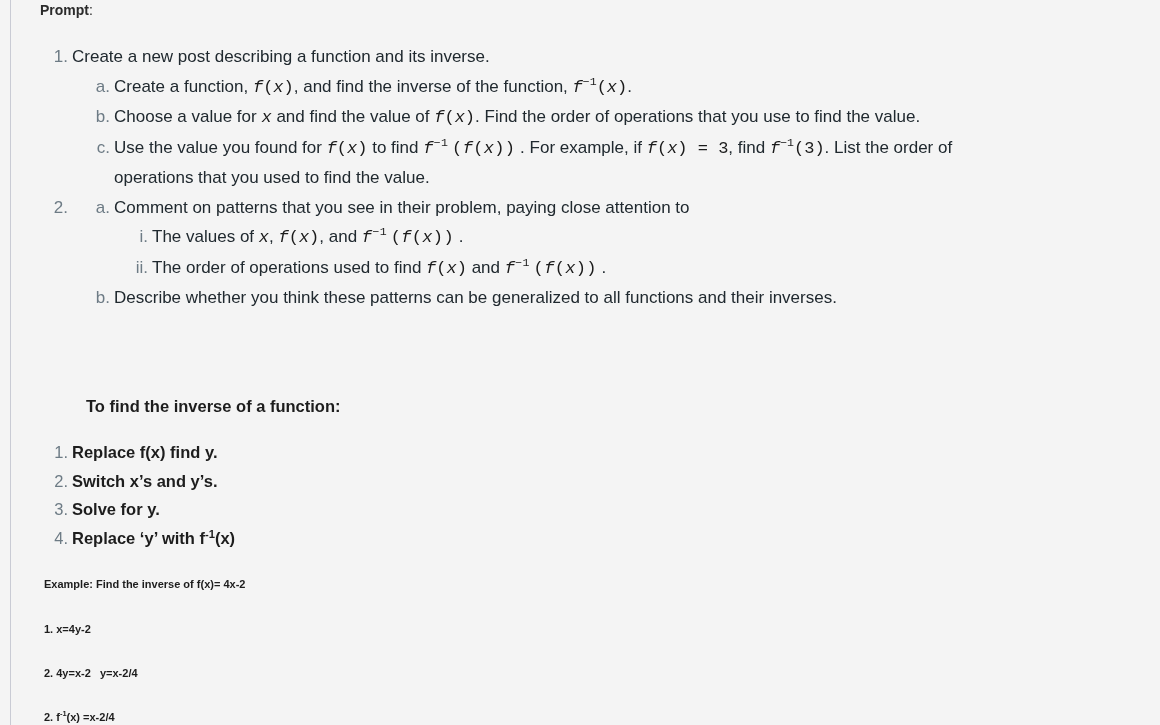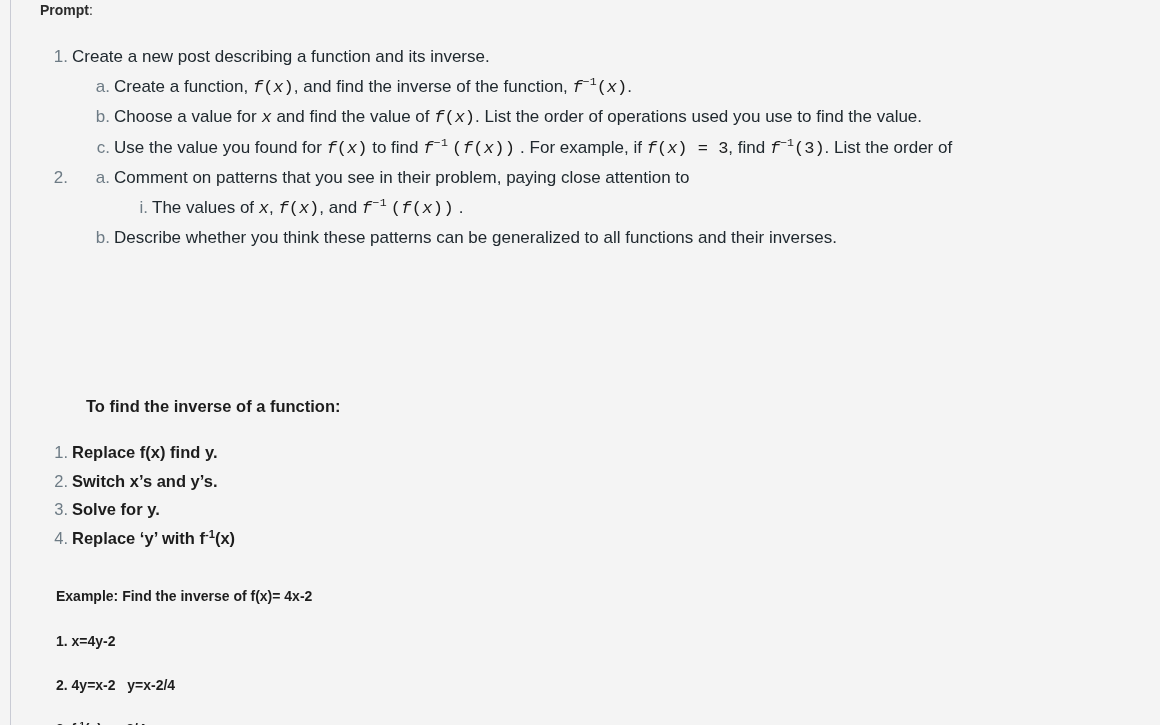--- a/index.html
+++ b/index.html
@@ -144,22 +144,22 @@
     font-size: 0.68em;
     vertical-align: super;
     line-height: 0;
     font-weight: 700;
   }
 
   
   .para {
     position: absolute;
     left: 40px;
-    margin: 16px;
-    font-size: 14px;
+    margin: 4px;
+    font-size: 11px;
     font-weight: 700;
     line-height: 21px;
     color: #1d1d1d;
     white-space: pre;
     text-align: center;
   }
   #ex-heading { top: 570px; }
   #ex-step-1  { top: 615px; }
   #ex-step-2  { top: 659px; }
   #ex-step-3  { top: 703px; }
@@ -186,32 +186,33 @@
           <span>Create a function,</span>
           <span class="m">f<span class="paren">(</span>x<span class="paren">)</span></span><span>, and find the inverse of the function,</span>
           <span class="m">f<sup>−1</sup><span class="paren">(</span>x<span class="paren">)</span></span><span>.</span>
         </li>
 
         <li>
           <span class="marker marker-a">b.</span>
           <span>Choose a value for</span>
           <span class="m">x</span>
           <span>and find the value of</span>
-          <span class="m">f<span class="paren">(</span>x<span class="paren">)</span></span><span>. List the order of operations used you use to find the value.</span>
+          <span class="m">f<span class="paren">(</span>x<span class="paren">)</span></span><span>. Find the order of operations that you use to find the value.</span>
         </li>
 
         <li>
           <span class="marker marker-a">c.</span>
           <span>Use the value you found for</span>
           <span class="m">f<span class="paren">(</span>x<span class="paren">)</span></span>
           <span>to find</span>
           <span class="m mspace">f<sup>−1</sup> <span class="paren">(</span>f<span class="paren">(</span>x<span class="paren">)</span><span class="paren">)</span></span>
           <span>. For example, if</span>
           <span class="m">f<span class="paren">(</span>x<span class="paren">)</span> <span class="up">=</span> <span class="num">3</span></span><span>, find</span>
           <span class="m">f<sup>−1</sup><span class="paren">(</span><span class="num">3</span><span class="paren">)</span></span><span>. List the order of</span>
+          <span class="wrapline">operations that you used to find the value.</span>
         </li>
 
       </ol>
     </li>
 
     <li>
       <span class="marker marker-1">2.</span>
 
       <ol class="inner">
 
@@ -221,20 +222,28 @@
 
           <ol class="roman">
             <li>
               <span class="marker marker-i">i.</span>
               <span>The values of</span>
               <span class="m">x</span><span>,</span>
               <span class="m">f<span class="paren">(</span>x<span class="paren">)</span></span><span>, and</span>
               <span class="m mspace">f<sup>−1</sup> <span class="paren">(</span>f<span class="paren">(</span>x<span class="paren">)</span><span class="paren">)</span></span>
               <span>.</span>
             </li>
+            <li>
+              <span class="marker marker-i">ii.</span>
+              <span>The order of operations used to find</span>
+              <span class="m">f<span class="paren">(</span>x<span class="paren">)</span></span>
+              <span>and</span>
+              <span class="m mspace">f<sup>−1</sup> <span class="paren">(</span>f<span class="paren">(</span>x<span class="paren">)</span><span class="paren">)</span></span>
+              <span>.</span>
+            </li>
           </ol>
         </li>
 
         <li>
           <span class="marker marker-a">b.</span>
           <span>Describe whether you think these patterns can be generalized to all functions and their inverses.</span>
         </li>
 
       </ol>
     </li>

